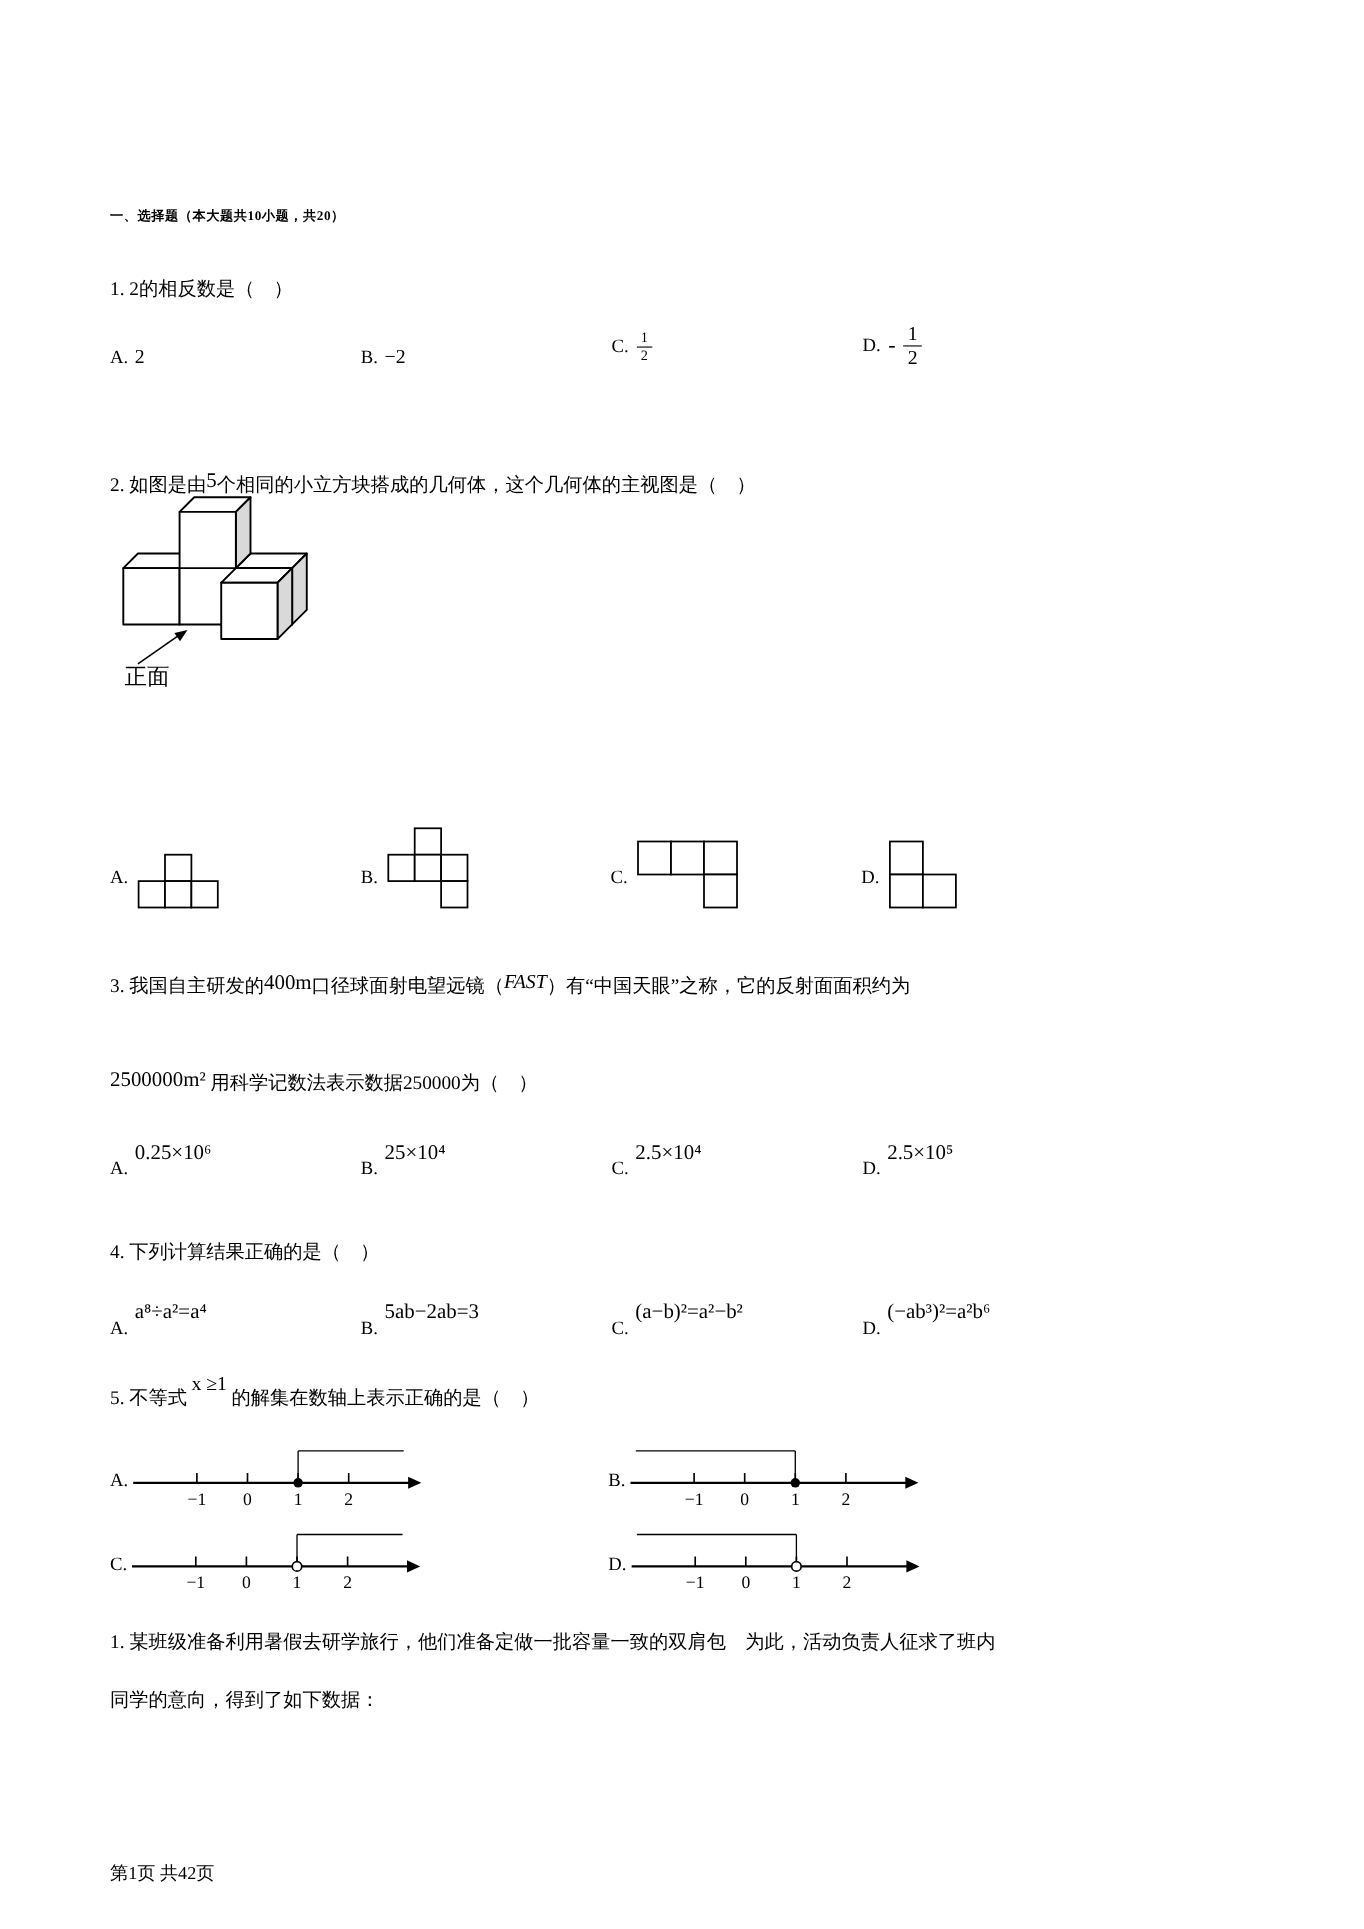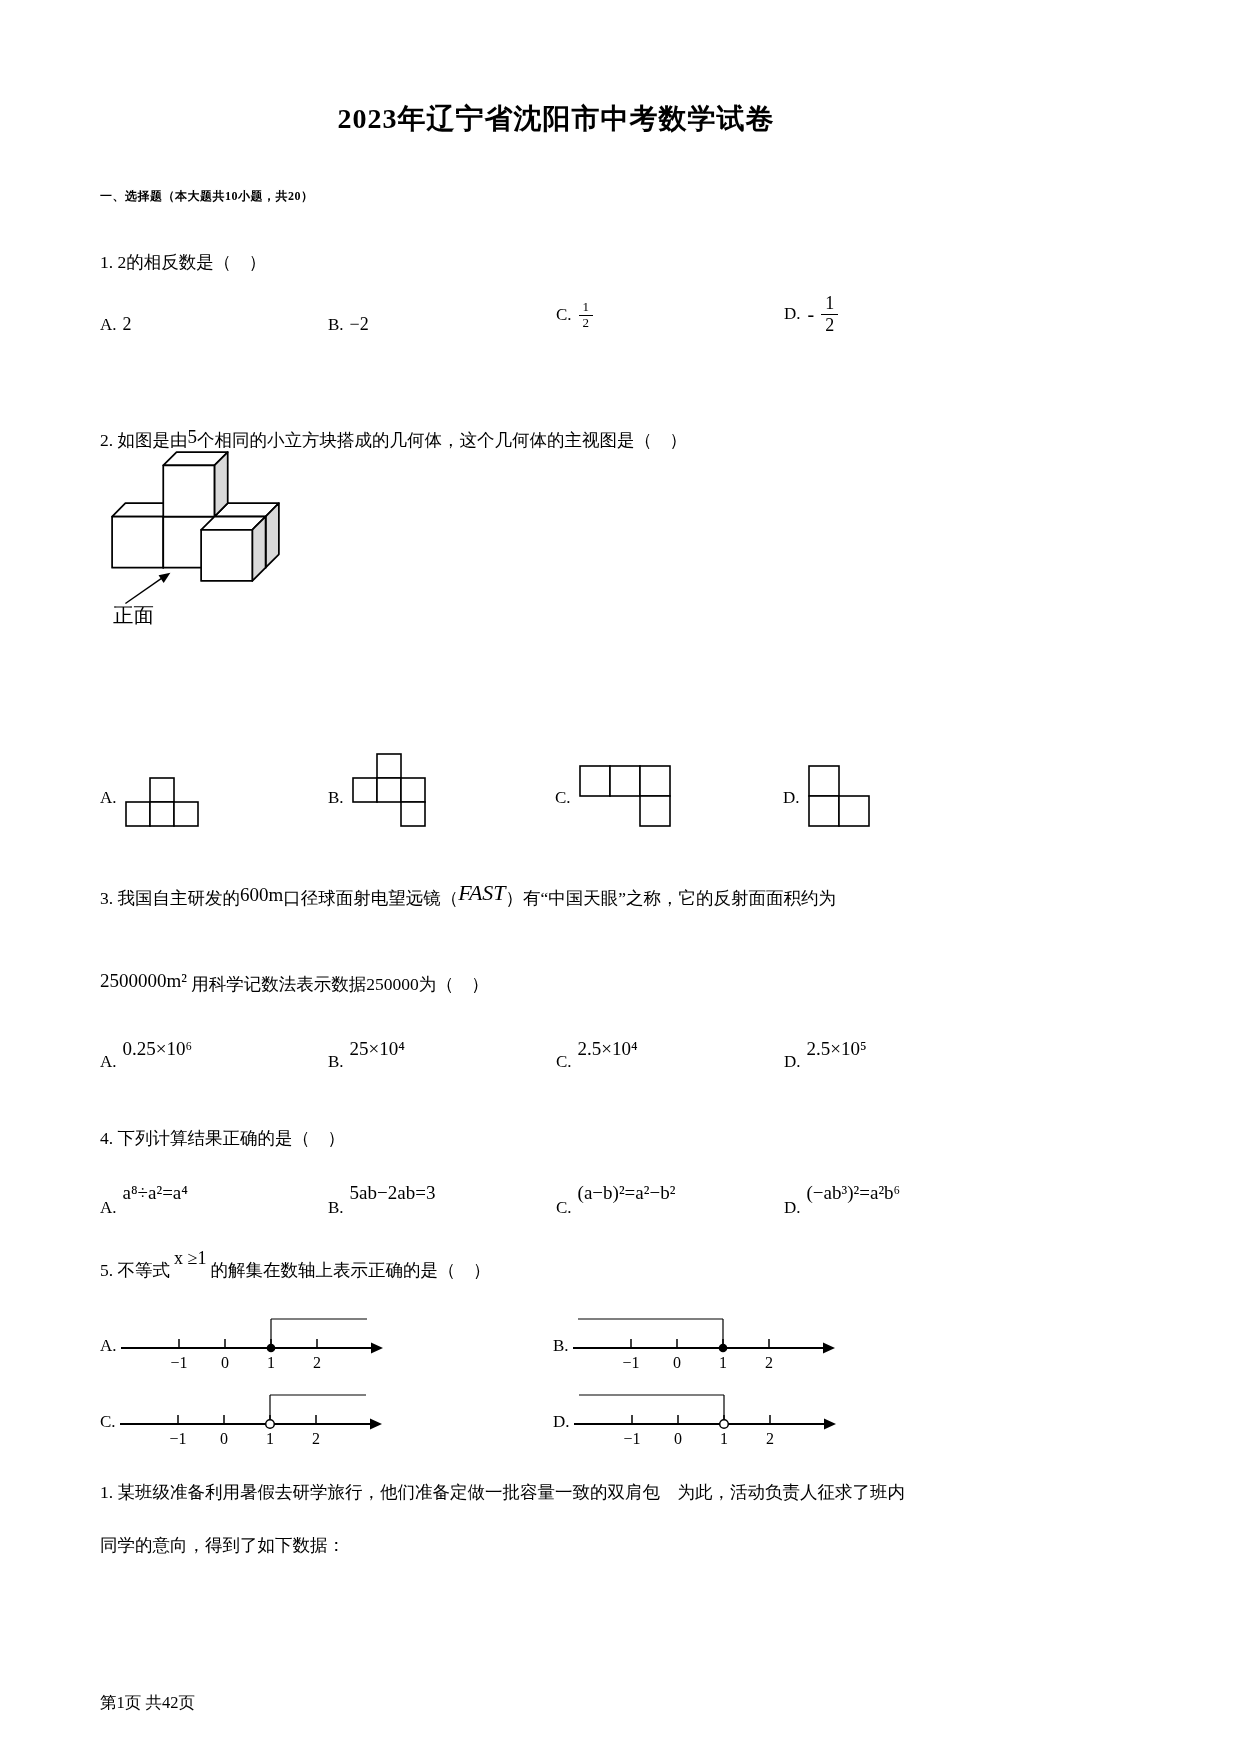--- a/index.html
+++ b/index.html
@@ -13,34 +13,33 @@
   .opt-val{font-size:18px;}
   .qopt{display:inline-flex;align-items:baseline;gap:6px;}
   .qopt-top{display:inline-flex;align-items:flex-start;gap:6px;}
   .formula{font-size:19px;}
   .it{}
   .frac{display:inline-flex;flex-direction:column;align-items:center;line-height:1.12;}
   .frac .num{border-bottom:1.4px solid #000;padding:0 4px;}
   .frac-s{font-size:13px;}
   .frac-l{font-size:18px;}
   .raised{display:inline-block;transform:translateY(-3px);font-size:19px;}
-  .raised-it{display:inline-block;transform:translateY(-4px);font-size:22px;font-style:italic;}
+  .raised-it{display:inline-block;transform:translateY(-4px);font-size:18px;font-style:italic;}
   .ineq{display:inline-block;transform:translateY(-12px);font-size:18px;padding:0 4px;}
   .q2opt{display:flex;align-items:flex-end;gap:7px;}
   .q2opt .opt-label{margin-bottom:24px;}
   .nlrow{display:flex;align-items:flex-start;gap:4px;}
   .nlrow .opt-label{margin-top:26px;}
   .footer{font-size:16.5px;width:912px;text-align:left;}
 </style>
 </head>
 <body>
 
 <div class="page">
 
-  <div class="abs title" style="left:100px;top:100px">2023年辽宁省沈阳市中考数学试卷</div>
 
   <div class="abs section" style="left:100px;top:188px">一、选择题（本大题共10小题，共20）</div>
 
   <div class="abs stem" style="left:100px;top:250px">1. 2的相反数是（　）</div>
   <div class="abs qopt" style="left:100px;top:314px">
     <span class="opt-label">A.</span>
     <span class="opt-val">2</span>
   </div>
   <div class="abs qopt" style="left:328px;top:314px">
     <span class="opt-label">B.</span>
@@ -125,21 +124,21 @@
   <div class="abs q2opt" style="left:783px;bottom:922px">
     <span class="opt-label">D.</span>
     <span><svg width="64" height="64">
           <rect x="2" y="2" width="30" height="30" fill="#ffffff" stroke="#000000" stroke-width="1.6"></rect>
           <rect x="2" y="32" width="30" height="30" fill="#ffffff" stroke="#000000" stroke-width="1.6"></rect>
           <rect x="32" y="32" width="30" height="30" fill="#ffffff" stroke="#000000" stroke-width="1.6"></rect>
         </svg></span>
   </div>
 
   <div class="abs stem" style="left:100px;top:884px">
-    <span>3. 我国自主研发的</span><span class="raised">600m</span><span>口径球面射电望远镜（</span><span class="raised-it">FAST</span><span>）有“中国天眼”之称，它的反射面面积约为</span>
+    <span>3. 我国自主研发的</span><span class="raised">400m</span><span>口径球面射电望远镜（</span><span class="raised-it">FAST</span><span>）有“中国天眼”之称，它的反射面面积约为</span>
   </div>
   <div class="abs stem" style="left:100px;top:972px">
     <span class="raised">2500000m²</span>
     <span>用科学记数法表示数据250000为（　）</span>
   </div>
   <div class="abs qopt-top" style="left:100px;top:1038px">
     <span class="opt-label" style="margin-top:14px">A.</span>
     <span class="formula">0.25×10⁶</span>
   </div>
   <div class="abs qopt-top" style="left:328px;top:1038px">

